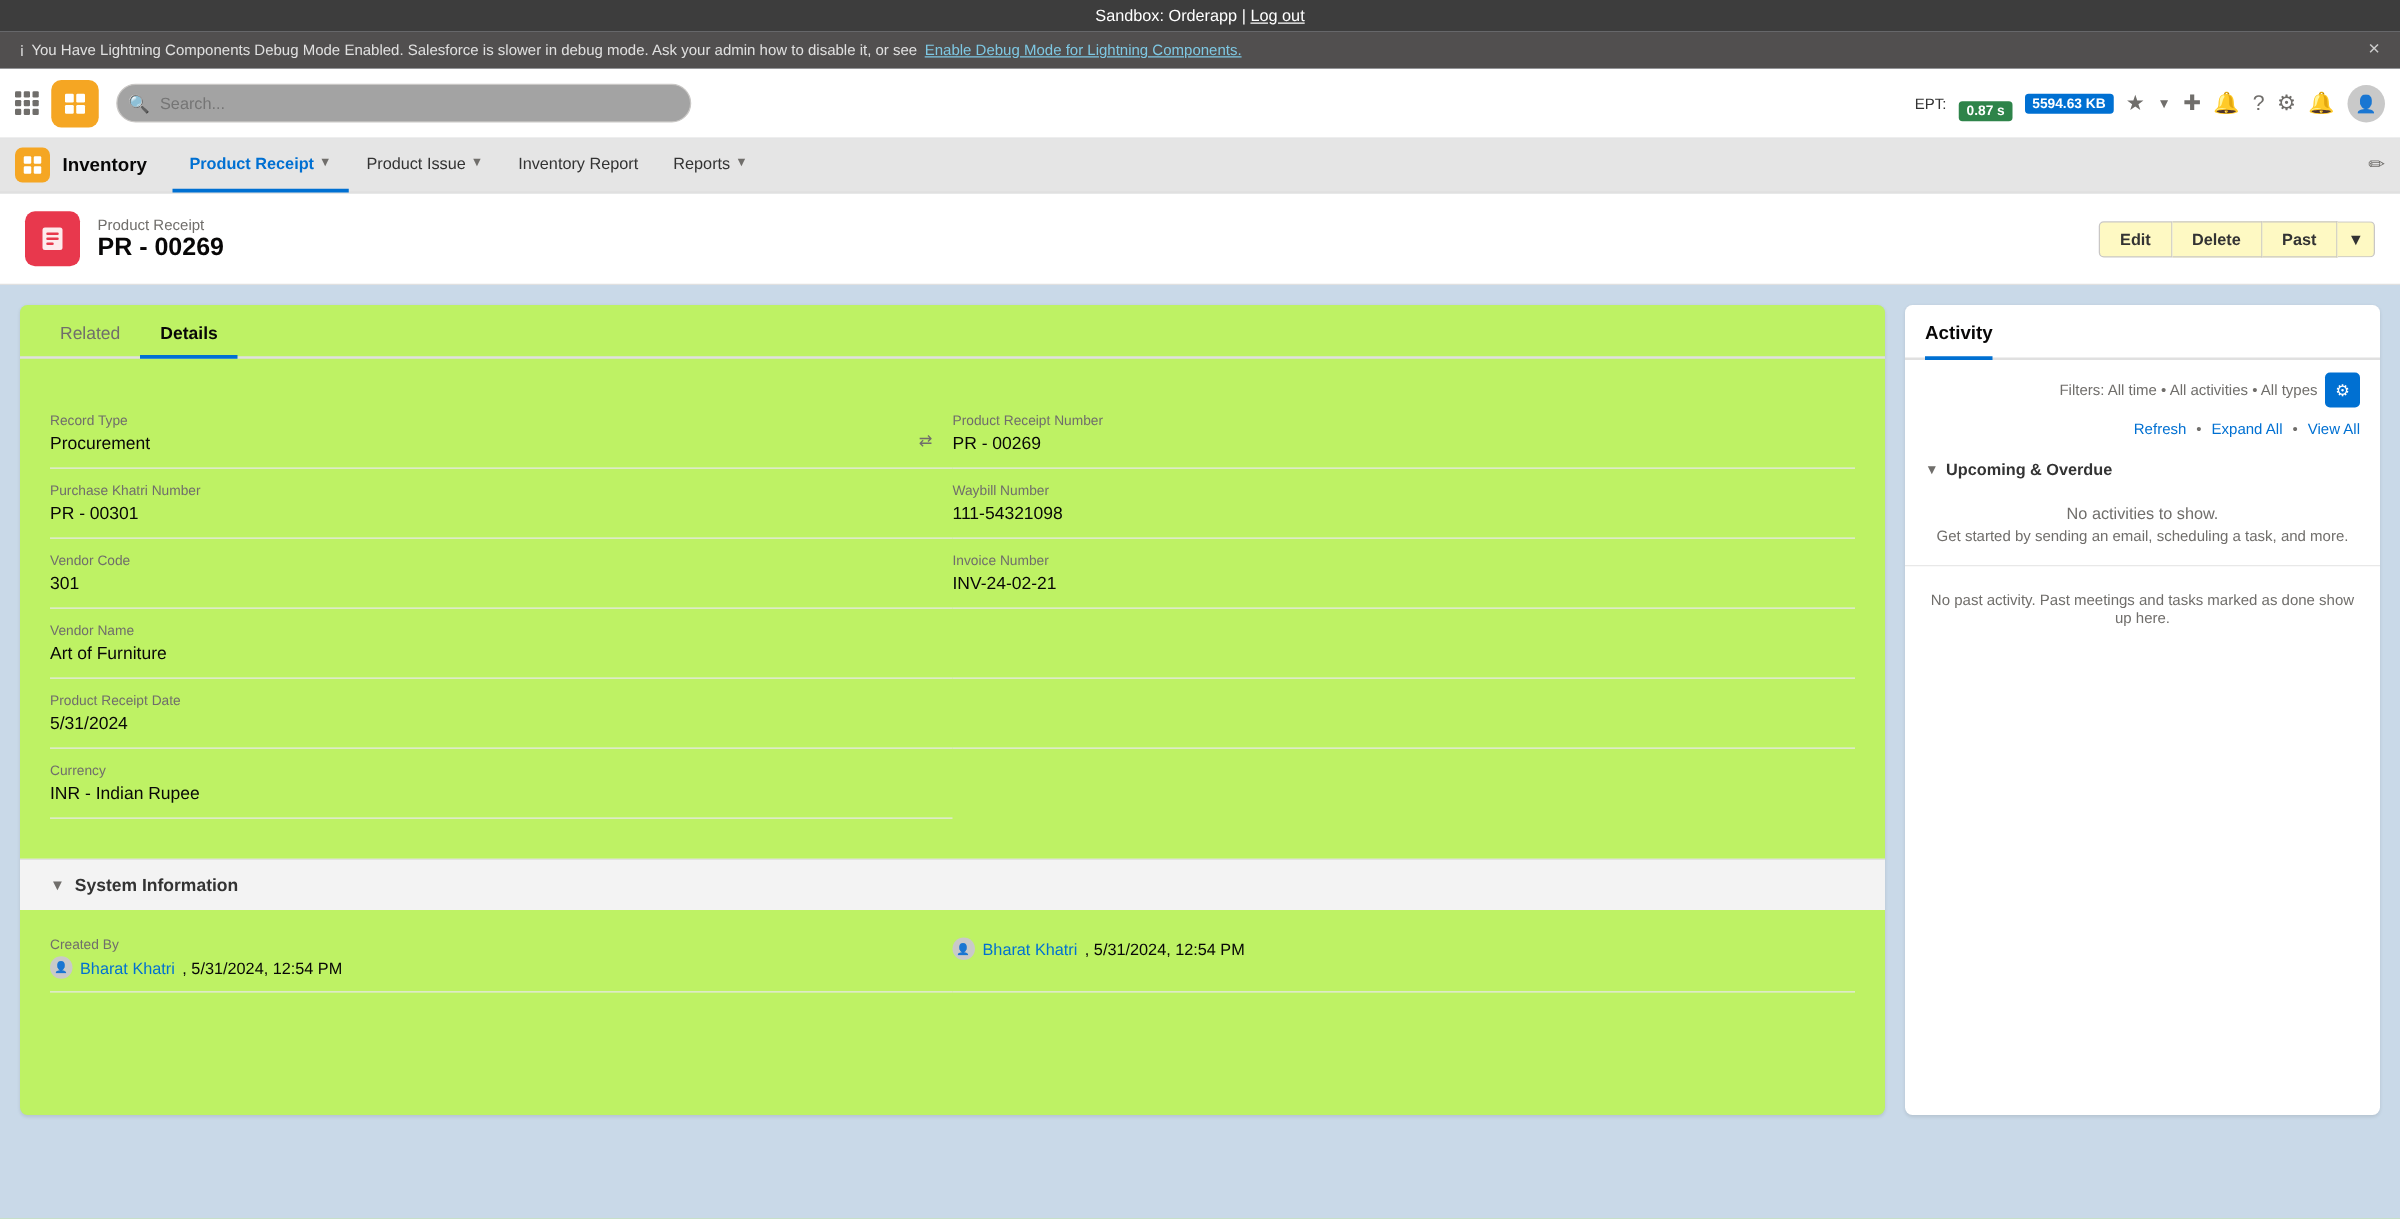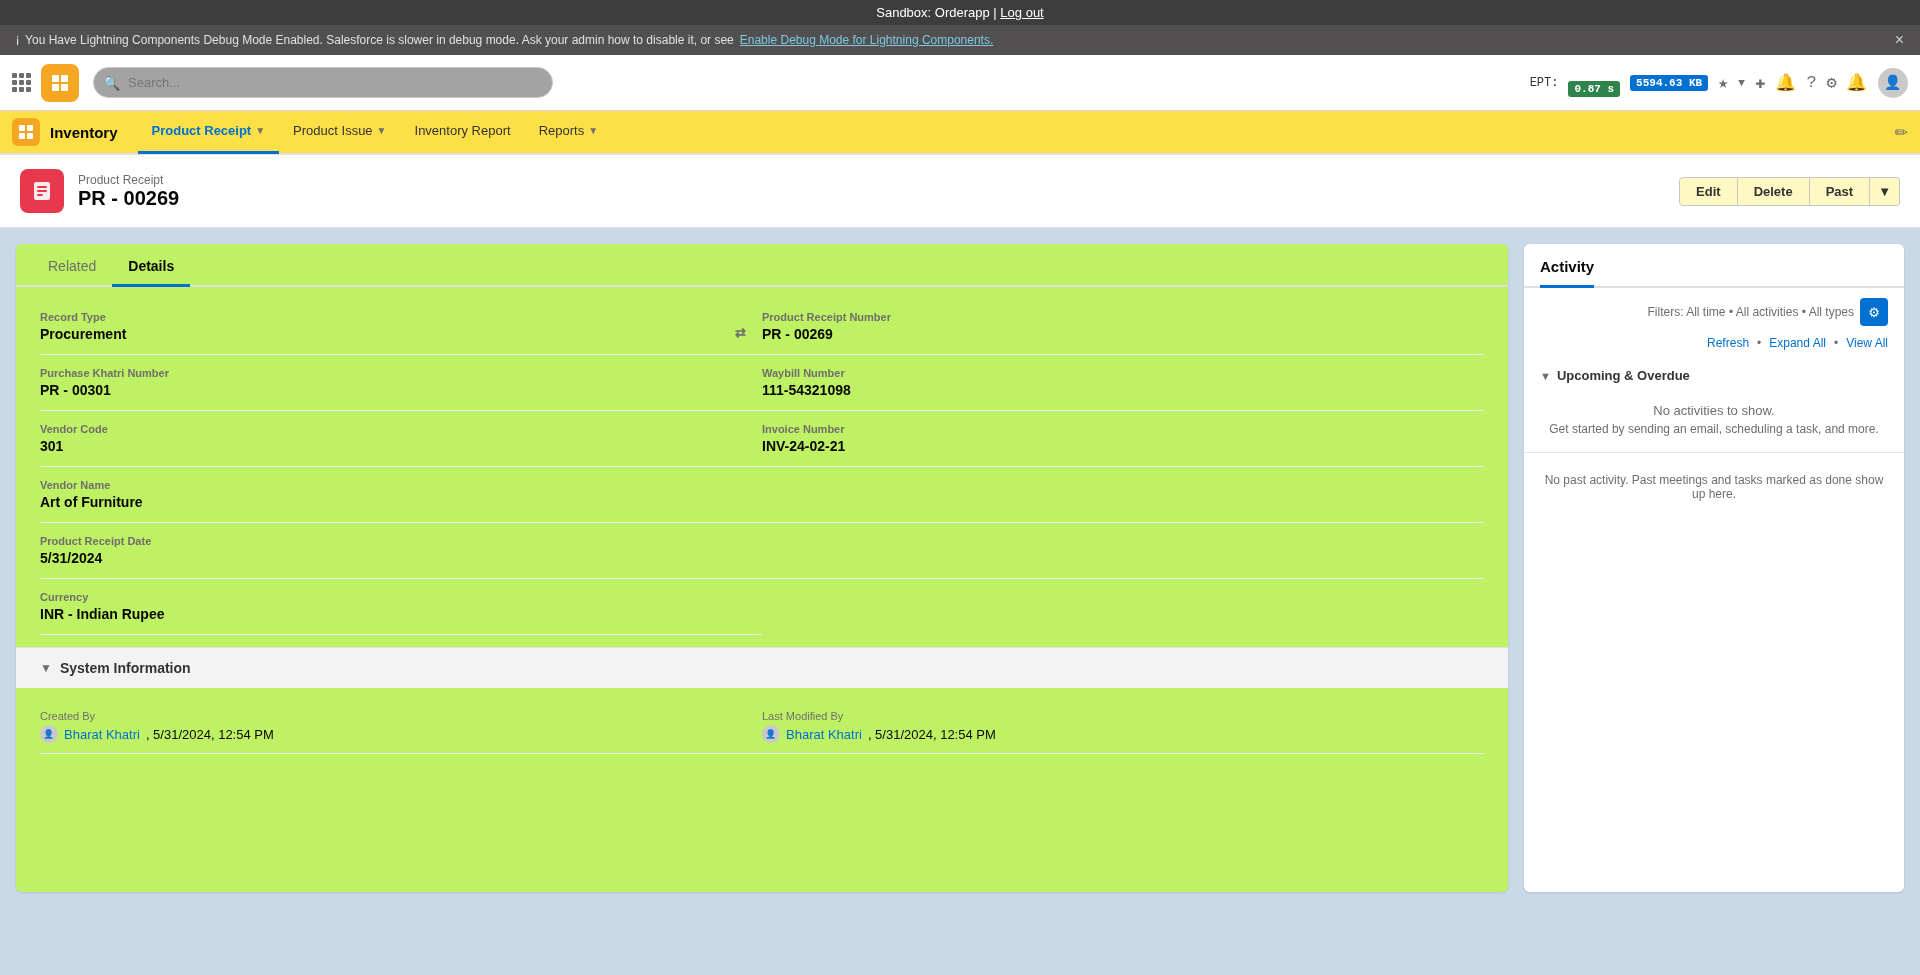--- a/index.html
+++ b/index.html
@@ -75,21 +75,20 @@
       left: 10px; top: 50%;
       transform: translateY(-50%);
       color: #706e6b;
       font-size: 14px;
     }
     .header-right {
       display: flex;
       align-items: center;
       gap: 10px;
       margin-left: 16px;
-      font-family: Liberation Mono, monospace;
     }
     .ept-badge {
       font-size: 11px;
       font-weight: bold;
       color: #fff;
       background: #2e844a;
       padding: 2px 6px;
       border-radius: 3px;
       margin-top: 12px;
     }
@@ -111,21 +110,21 @@
       border-radius: 50%;
       background: #c9c9c9;
       display: flex; align-items: center; justify-content: center;
       font-size: 14px;
       overflow: hidden;
       cursor: pointer;
     }
 
     
     .nav-bar {
-      background: #fde047;
+      background: #e5e5e5;
       border-bottom: 2px solid #e0e0e0;
       display: flex;
       align-items: center;
       padding: 0 12px;
       height: 44px;
       gap: 0;
     }
     .nav-app-icon {
       width: 28px; height: 28px;
       background: #f5a623;
@@ -227,22 +226,21 @@
       color: #080707;
       font-weight: 700;
       border-bottom: 3px solid #0070d2;
     }
 
     
     .form-grid {
       display: grid;
       grid-template-columns: 1fr 1fr;
       gap: 0;
-      padding: 12px 24px;
-      font-weight: bold;
+      padding: 32px 24px;
     }
     .field-group {
       padding: 12px 16px 12px 0;
       border-bottom: 1px solid #e8e8e8;
       position: relative;
     }
     .field-label {
       font-size: 11px;
       color: #706e6b;
       margin-bottom: 3px;
@@ -583,21 +581,20 @@
     <div class="system-info-grid">
       <div class="system-field">
         <div class="system-field-label">Created By</div>
         <div class="system-field-value">
           <span class="user-avatar-small">👤</span>
           <a class="user-link">Bharat Khatri</a>
           <span>, 5/31/2024, 12:54 PM</span>
         </div>
       </div>
       <div class="system-field">
-        <div class="system-field-label">Last Modified By</div>
         <div class="system-field-value">
           <span class="user-avatar-small">👤</span>
           <a class="user-link">Bharat Khatri</a>
           <span>, 5/31/2024, 12:54 PM</span>
         </div>
       </div>
     </div>
   </div>
 
   <div class="right-panel">

